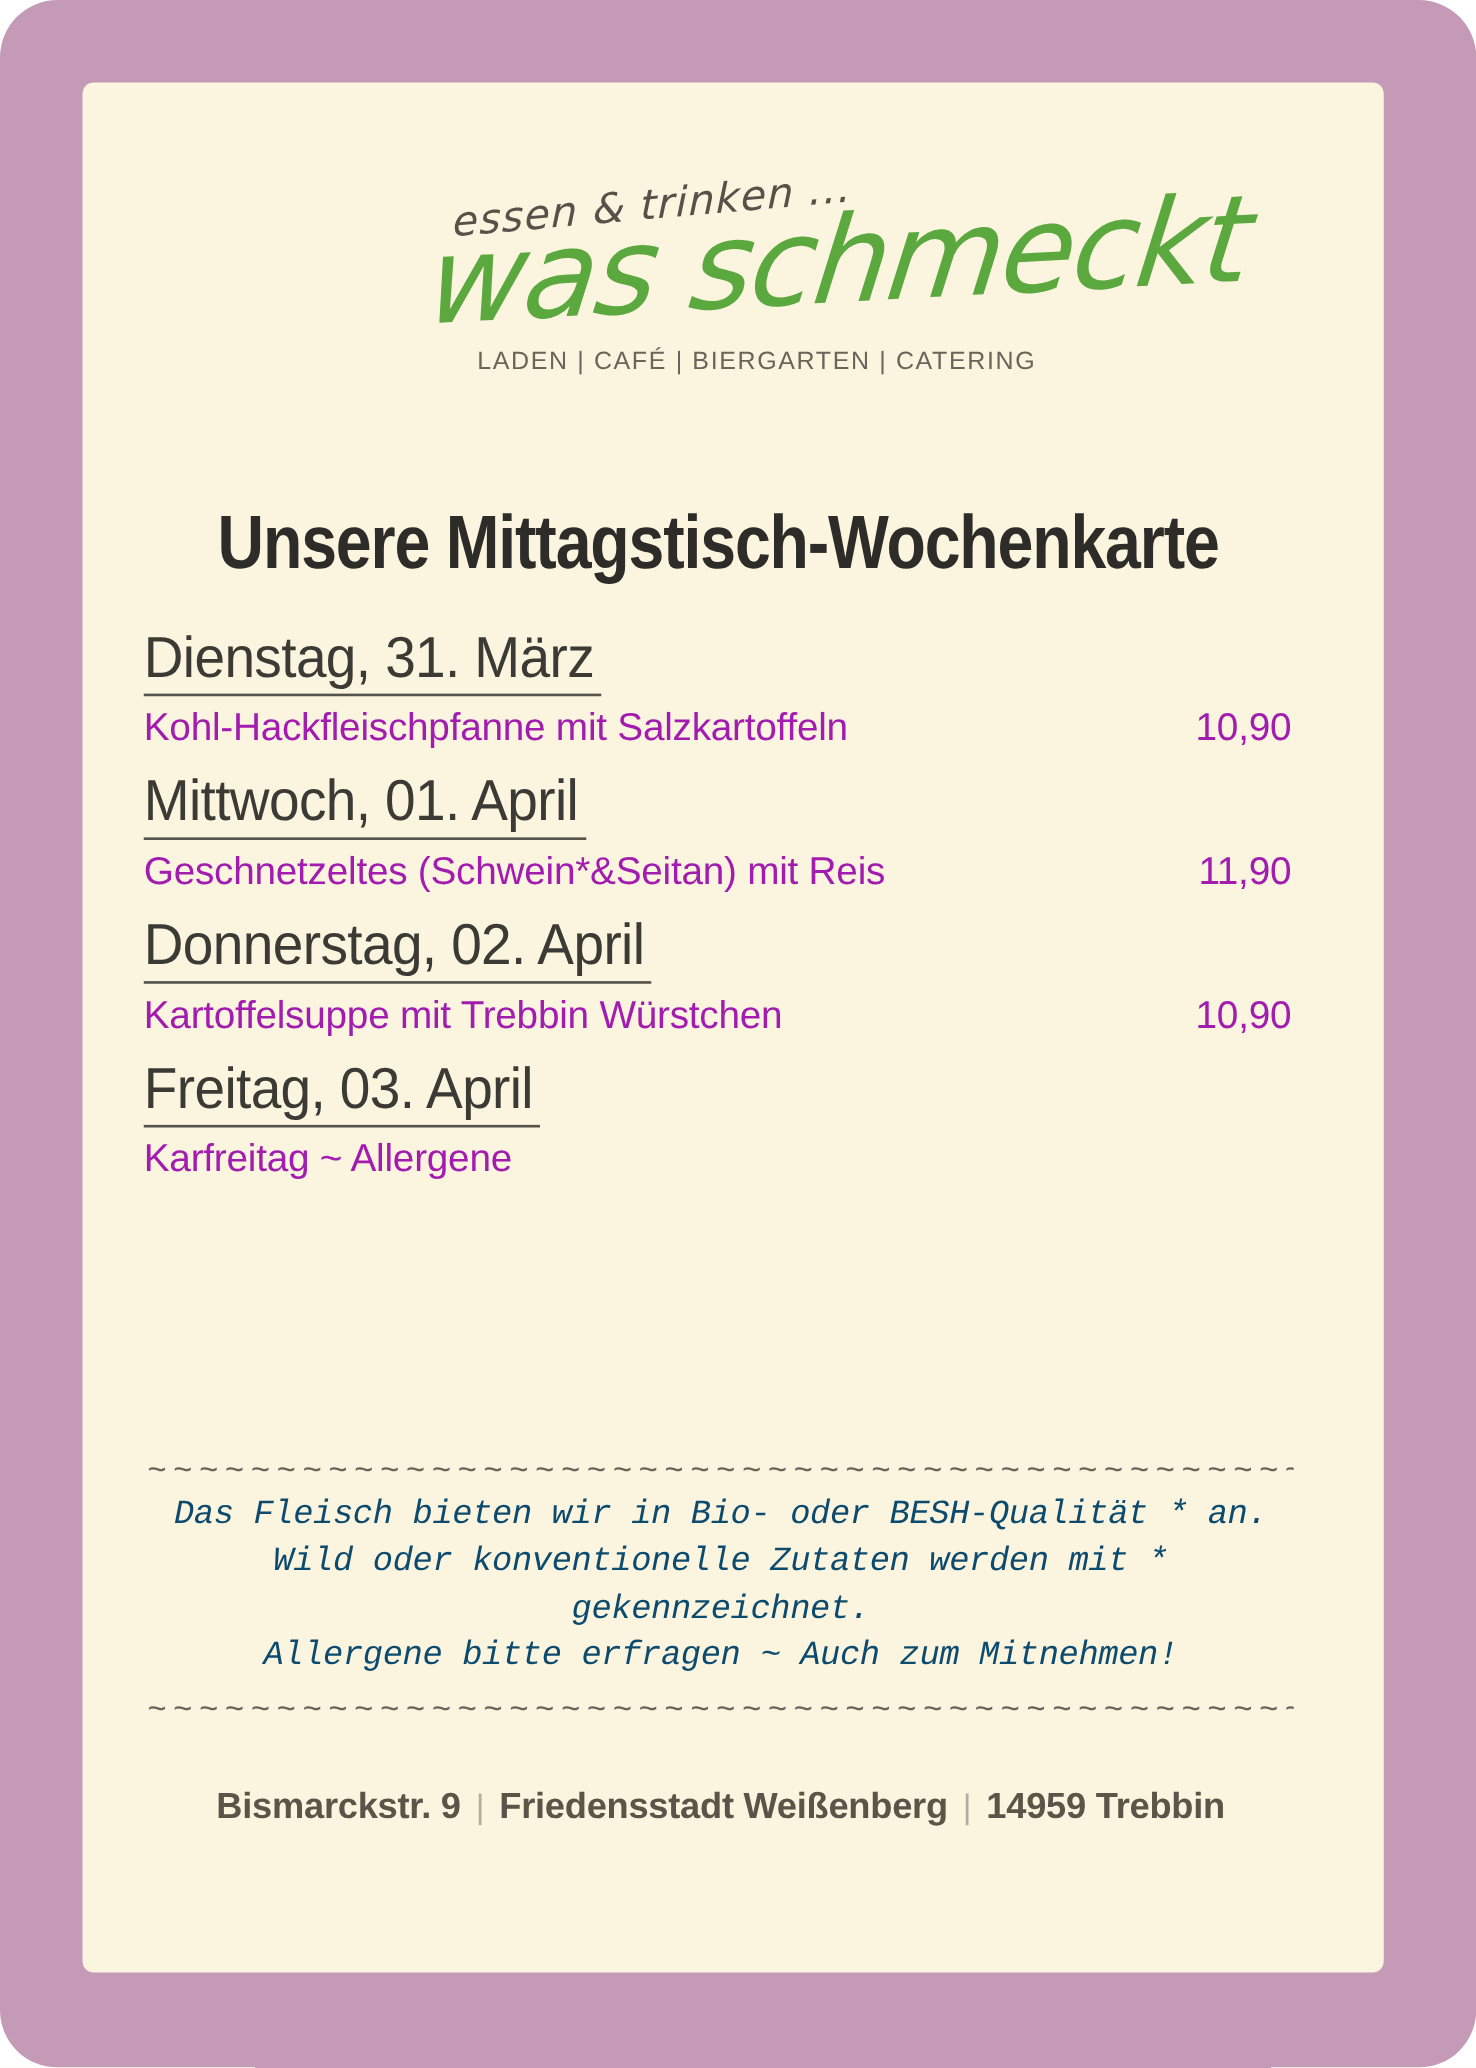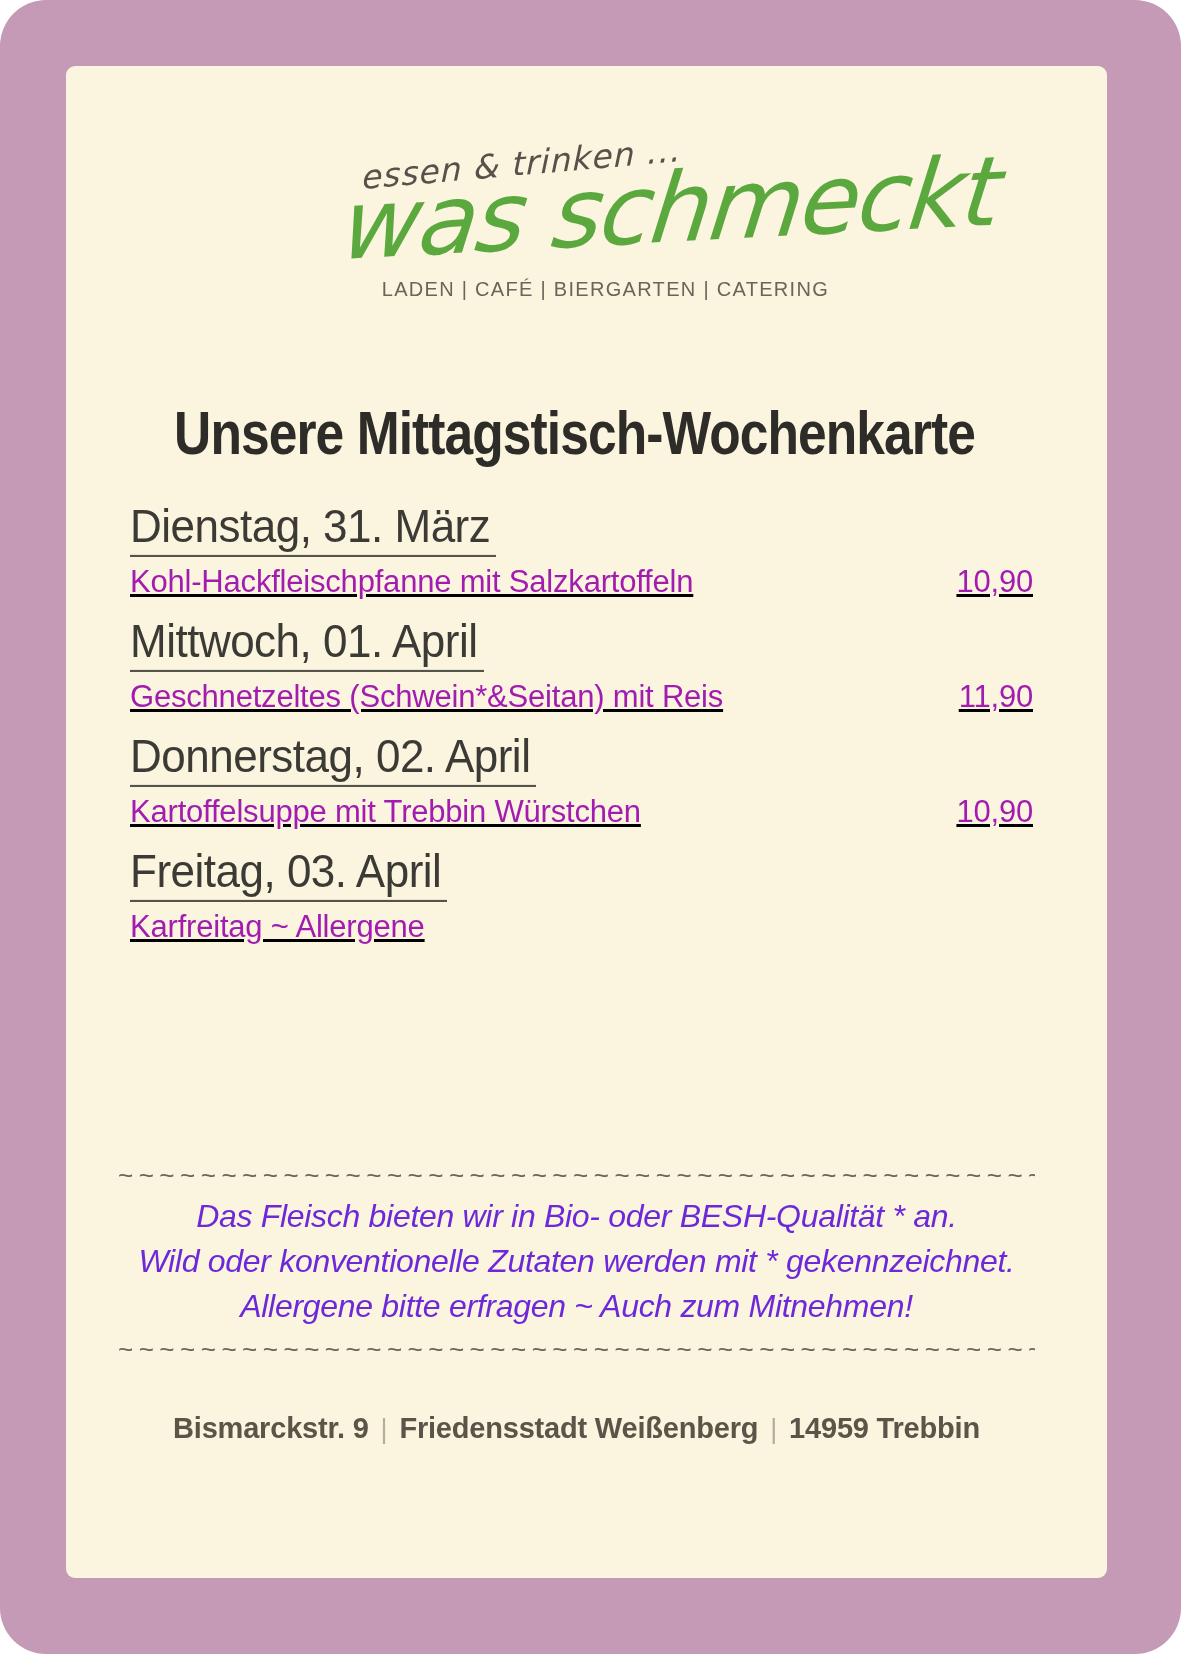--- a/index.html
+++ b/index.html
@@ -54,21 +54,21 @@
     margin: 0;
     text-align: center;
     font-size: 56px; font-weight: bold;
     color: #2d2c28;
     letter-spacing: -1px;
     transform: scaleX(0.92) scaleY(1.08);
     transform-origin: center top;
     white-space: nowrap;
   }
   
-  .menu { position: absolute; top: 440px; left: 64px; right: 72px; text-decoration: underline; }
+  .menu { position: absolute; top: 440px; left: 49px; right: 72px; }
   .day-block { margin-bottom: 24px; }
   .day-heading {
     display: inline-block;
     font-size: 44px; line-height: 1.0;
     color: #3b3a35;
     border-bottom: 2px solid #55544c;
     padding: 0 6px 5px 0;
     margin: 0 0 9px 0;
     letter-spacing: -0.5px;
     transform: scaleY(1.05);
@@ -83,24 +83,24 @@
   .dish-price { white-space: nowrap; padding-right: 2px; }
   
   .footer { position: absolute; top: 1092px; left: 52px; right: 72px; text-align: center; }
   .tilde-sep {
     height: 34px; line-height: 34px;
     overflow: hidden; white-space: nowrap;
     font-size: 26px; letter-spacing: 5.5px;
     color: #6b645a;
   }
   .note-line {
-    font-family: Liberation Sans, sans-serif;
+    font-family: Liberation Mono, monospace;
     font-style: italic;
-    font-size: 32px; line-height: 1.4;
-    color: #6d28d9;
+    font-size: 27px; line-height: 1.4;
+    color: #0c4a6e;
     letter-spacing: -0.3px;
   }
   .notes-block { margin: 2px 0 4px 0; }
   .address {
     margin-top: 46px;
     font-size: 29px; font-weight: bold;
     color: #5b5449;
     letter-spacing: -0.2px;
     white-space: nowrap;
   }

